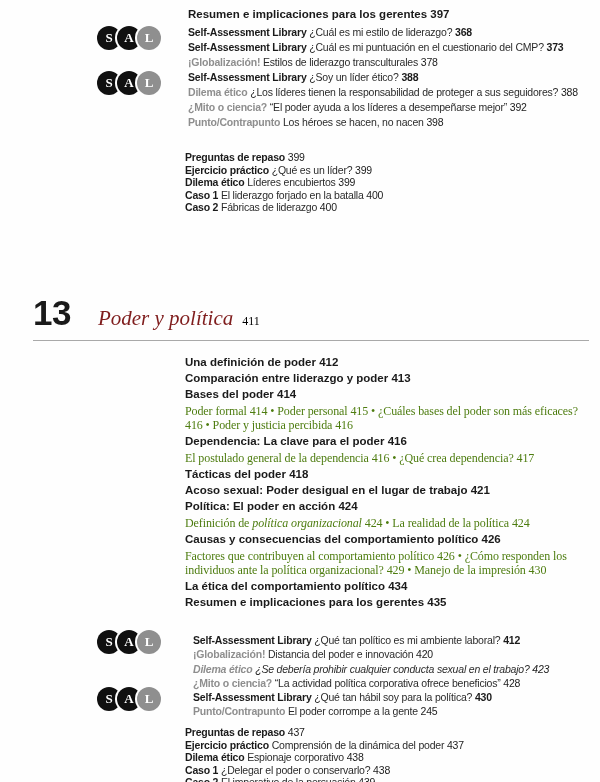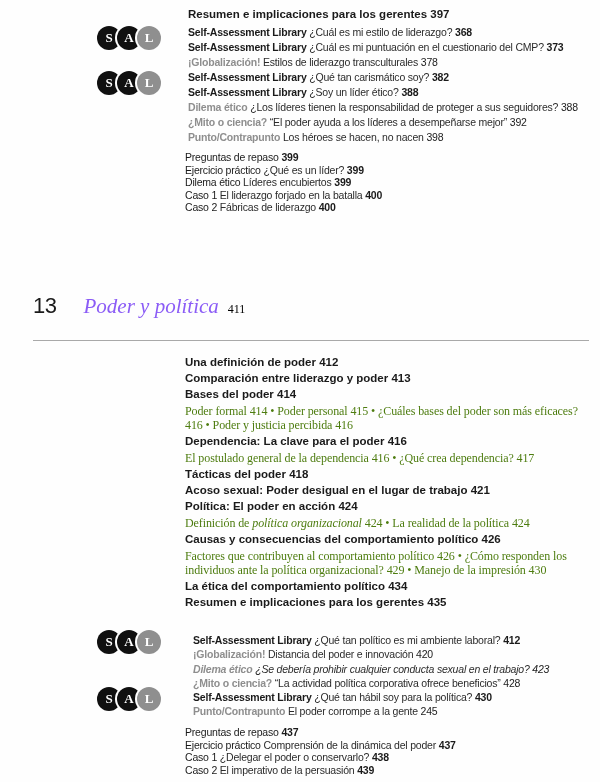--- a/index.html
+++ b/index.html
@@ -14,27 +14,27 @@
   .sumhead{font-size:11.5px;font-weight:700;line-height:13px;margin:0 0 4px 0;white-space:nowrap;}
   
   .feat{font-size:10.5px;line-height:15px;letter-spacing:-0.2px;white-space:nowrap;}
   .feat .lbl{font-weight:700;}
   .feat .txt{color:#2b2b2b;}
   .feat .pg{font-weight:700;}
   .feat.gray .lbl{color:#8e8e8e;}
   .feat.gray .pg{font-weight:400;}
   
   .rev{font-size:10.5px;line-height:12.6px;letter-spacing:-0.2px;white-space:nowrap;}
-  .rev .lbl{font-weight:400;text-align:center;}
+  .rev .lbl{font-weight:700;text-align:center;}
   .rev .txt{color:#2b2b2b;}
-  .rev .pg{font-weight:700;}
+  .rev .pg{font-weight:400;}
   
   .chapter-head{display:flex;align-items:baseline;}
-  .ch-num{font-size:22px;font-weight:400;letter-spacing:-0.5px;}
-  .ch-title{font-family:"Liberation Serif",serif;font-style:italic;font-size:21px;margin-left:27px;color:#8b5cf6;}
+  .ch-num{font-size:35px;font-weight:700;letter-spacing:-0.5px;}
+  .ch-title{font-family:"Liberation Serif",serif;font-style:italic;font-size:21px;margin-left:27px;color:#7f1d1d;}
   .ch-page{font-family:"Liberation Serif",serif;font-size:12px;margin-left:9px;color:#000000;}
   .rule{position:absolute;left:33px;width:556px;height:1px;background:#a9a9a9;}
   
   .oh{font-size:11.5px;font-weight:700;line-height:12px;margin:0 0 4px 0;white-space:nowrap;}
   .op{font-family:"Liberation Serif",serif;font-size:12px;line-height:14px;letter-spacing:-0.1px;
       margin:0 0 3px 0;color:#4d7c0f;}
   .op.nowrap{white-space:nowrap;}
   
   .sal{position:absolute;left:97px;width:66px;height:26px;}
   .sal .c{
@@ -88,25 +88,20 @@
       <span class="txt">¿Cuál es mi puntuación en el cuestionario del CMP?</span>
       <span class="pg">373</span>
     </div>
     <div class="feat gray">
       <span class="lbl">¡Globalización!</span>
       <span class="txt">Estilos de liderazgo transculturales</span>
       <span class="pg">378</span>
     </div>
     <div class="feat">
       <span class="lbl">Self-Assessment Library</span>
-      <span class="txt">¿Qué tan carismático soy?</span>
-      <span class="pg">382</span>
-    </div>
-    <div class="feat">
-      <span class="lbl">Self-Assessment Library</span>
       <span class="txt">¿Soy un líder ético?</span>
       <span class="pg">388</span>
     </div>
     <div class="feat gray">
       <span class="lbl">Dilema ético</span>
       <span class="txt">¿Los líderes tienen la responsabilidad de proteger a sus seguidores?</span>
       <span class="pg">388</span>
     </div>
     <div class="feat gray">
       <span class="lbl">¿Mito o ciencia?</span>
@@ -238,20 +233,25 @@
     <div class="rev">
       <span class="lbl">Preguntas de repaso</span>
       <span class="pg">437</span>
     </div>
     <div class="rev">
       <span class="lbl">Ejercicio práctico</span>
       <span class="txt">Comprensión de la dinámica del poder</span>
       <span class="pg">437</span>
     </div>
     <div class="rev">
+      <span class="lbl">Dilema ético</span>
+      <span class="txt">Espionaje corporativo</span>
+      <span class="pg">438</span>
+    </div>
+    <div class="rev">
       <span class="lbl">Caso 1</span>
       <span class="txt">¿Delegar el poder o conservarlo?</span>
       <span class="pg">438</span>
     </div>
     <div class="rev">
       <span class="lbl">Caso 2</span>
       <span class="txt">El imperativo de la persuasión</span>
       <span class="pg">439</span>
     </div>
   </section>

